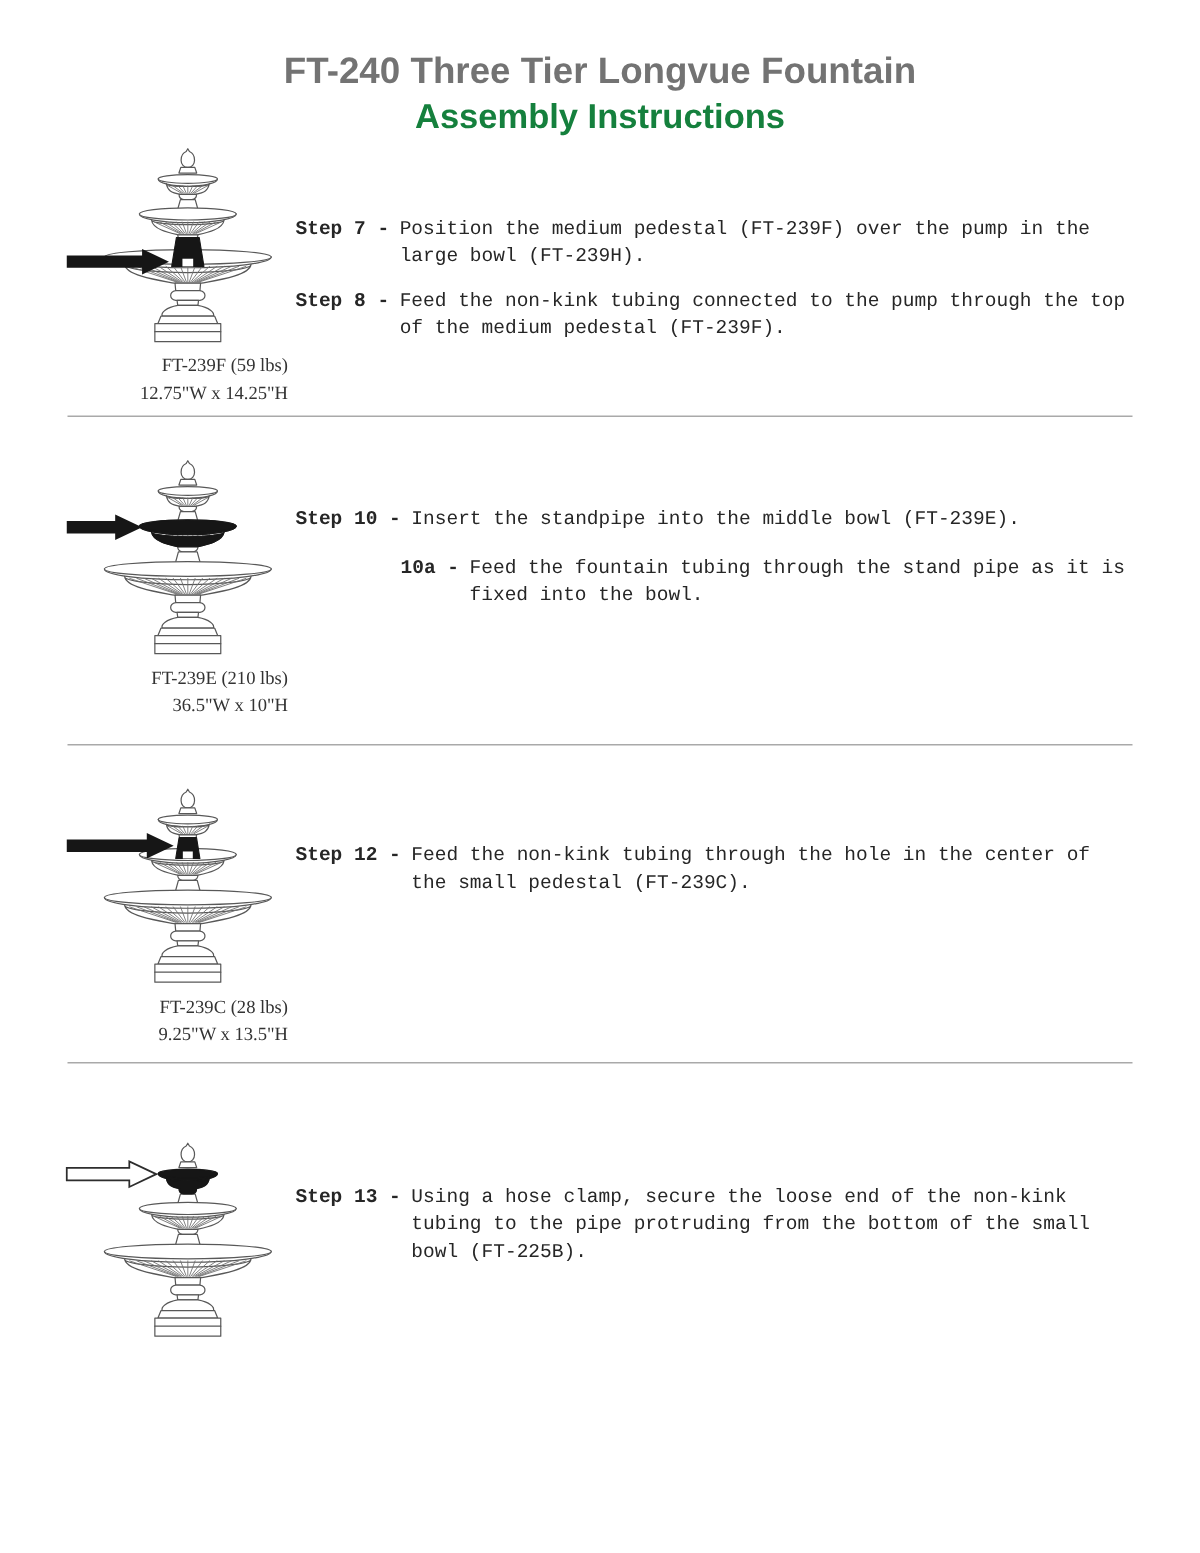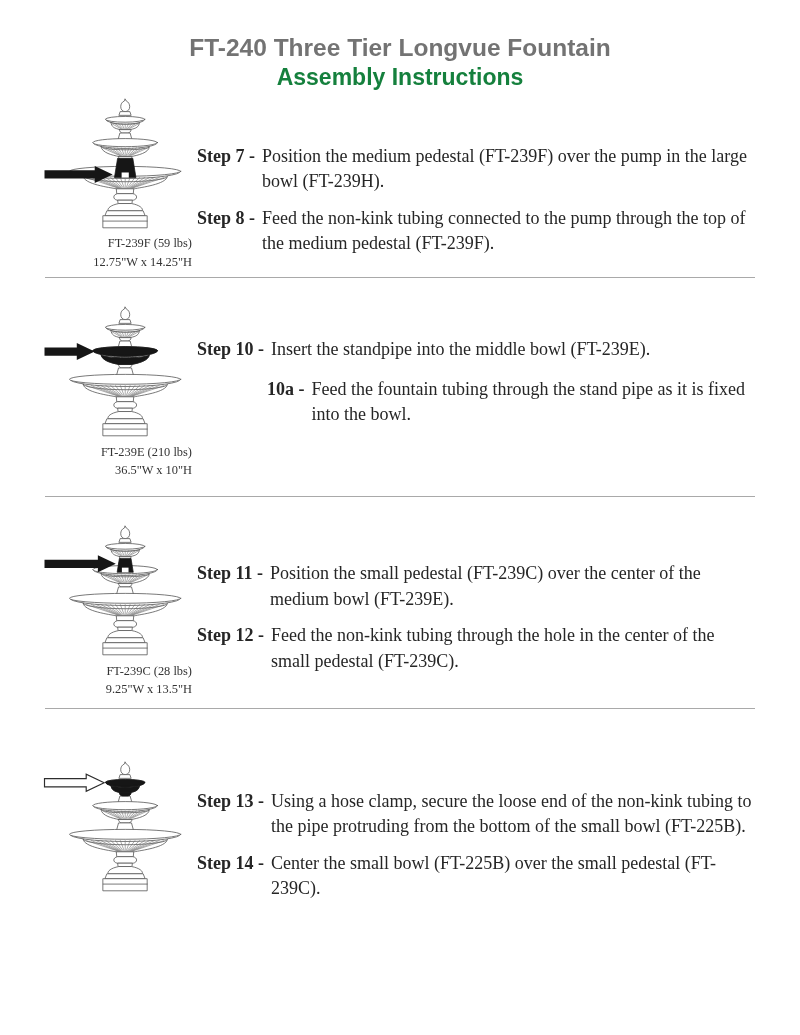--- a/index.html
+++ b/index.html
@@ -12,21 +12,21 @@
   .subtitle{ font-size:23px; font-weight:700; color:#15803d; line-height:1.25; }
 
   .section{ display:flex; padding-left:40px; box-sizing:border-box; }
   .figure{ flex:0 0 157px; }
   .fig-svg{ display:block; overflow:visible; }
   .caption{
     width:157px; transform:translateX(-5px); text-align:right;
     font-size:12.4px; line-height:1.5; color:#333; margin-top:4px;
   }
   .steps{ flex:1 1 auto; padding-right:44px; }
-  .step{ display:flex; margin-bottom:11px; font-size:18px; line-height:1.42; color:#262626; }
+  .step{ display:flex; margin-bottom:11px; font-size:13px; line-height:1.42; color:#262626;font-family:Liberation Mono, monospace; }
   .step-label{ font-weight:700; white-space:nowrap; margin-right:7px; }
   .step.sub{ margin-left:70px; margin-top:14px; }
 
   hr.divider{ border:none; border-top:1px solid #a9a9a9; margin:0 45px; }
 
   .s1 .fig-svg{ margin-top:4px; }  .s1 .steps{ padding-top:52px; }  .s1{ padding-bottom:6px; }
   .s2 .fig-svg{ margin-top:26px; } .s2 .steps{ padding-top:59px; }  .s2{ padding-bottom:16px; }
   .s3 .fig-svg{ margin-top:26px; } .s3 .steps{ padding-top:64px; }  .s3{ padding-bottom:9px; }
   .s4 .fig-svg{ margin-top:50px; } .s4 .steps{ padding-top:80px; }
 </style>
@@ -309,24 +309,20 @@
         </g>
         <path d="M84.5,45.5 L64.5,36 L64.5,40.9 L5,40.9 L5,50.1 L64.5,50.1 L64.5,55 Z" fill="#161616" stroke="none"></path>
       </svg>
     <div class="caption">
       <div>FT-239C (28 lbs)</div>
       <div>9.25"W x 13.5"H</div>
     </div>
   </div>
   <div class="steps">
     <div class="step">
-      <span class="step-label">Step 11 -</span>
-      <span class="step-text">Position the small pedestal (FT-239C) over the center of the medium bowl (FT-239E).</span>
-    </div>
-    <div class="step">
       <span class="step-label">Step 12 -</span>
       <span class="step-text">Feed the non-kink tubing through the hole in the center of the small pedestal (FT-239C).</span>
     </div>
   </div>
 </div>
 <hr class="divider">
 
 <div class="section s4">
   <div class="figure">
     <svg class="fig-svg fountain" viewBox="0 0 165 150" width="148" height="134.5">
@@ -406,18 +402,14 @@
           <path d="M88.5,37.5 L101.5,37.5 C101.5,39.6 100,41 98,41.3 L92,41.3 C90,41 88.5,39.6 88.5,37.5 Z"></path>
         </g>
         <path d="M71.5,26.5 L51.5,17 L51.5,21.9 L5,21.9 L5,31.1 L51.5,31.1 L51.5,36 Z" fill="#fff" stroke="#2d2d2d" stroke-width="1.3" stroke-linejoin="miter"></path>
       </svg>
   </div>
   <div class="steps">
     <div class="step">
       <span class="step-label">Step 13 -</span>
       <span class="step-text">Using a hose clamp, secure the loose end of the non-kink tubing to the pipe protruding from the bottom of the small bowl (FT-225B).</span>
     </div>
-    <div class="step">
-      <span class="step-label">Step 14 -</span>
-      <span class="step-text">Center the small bowl (FT-225B) over the small pedestal (FT-239C).</span>
-    </div>
   </div>
 </div>
 
 </body></html>

